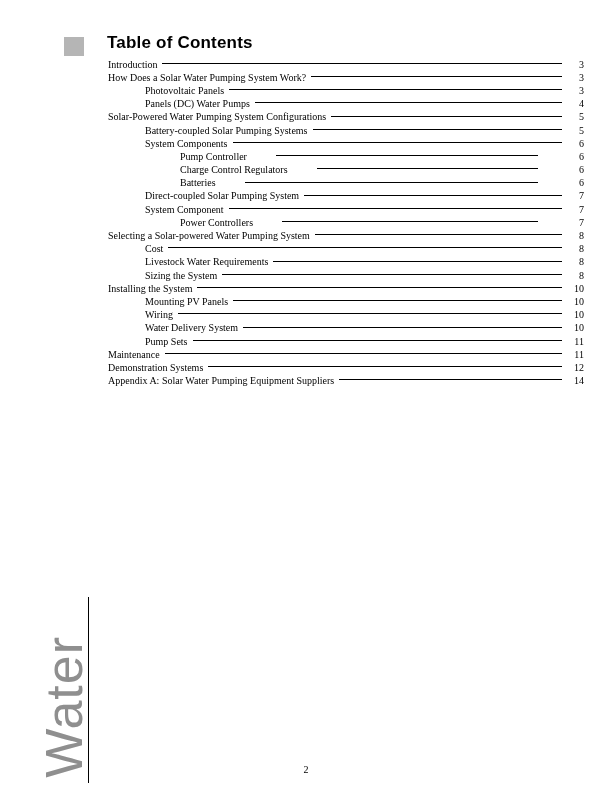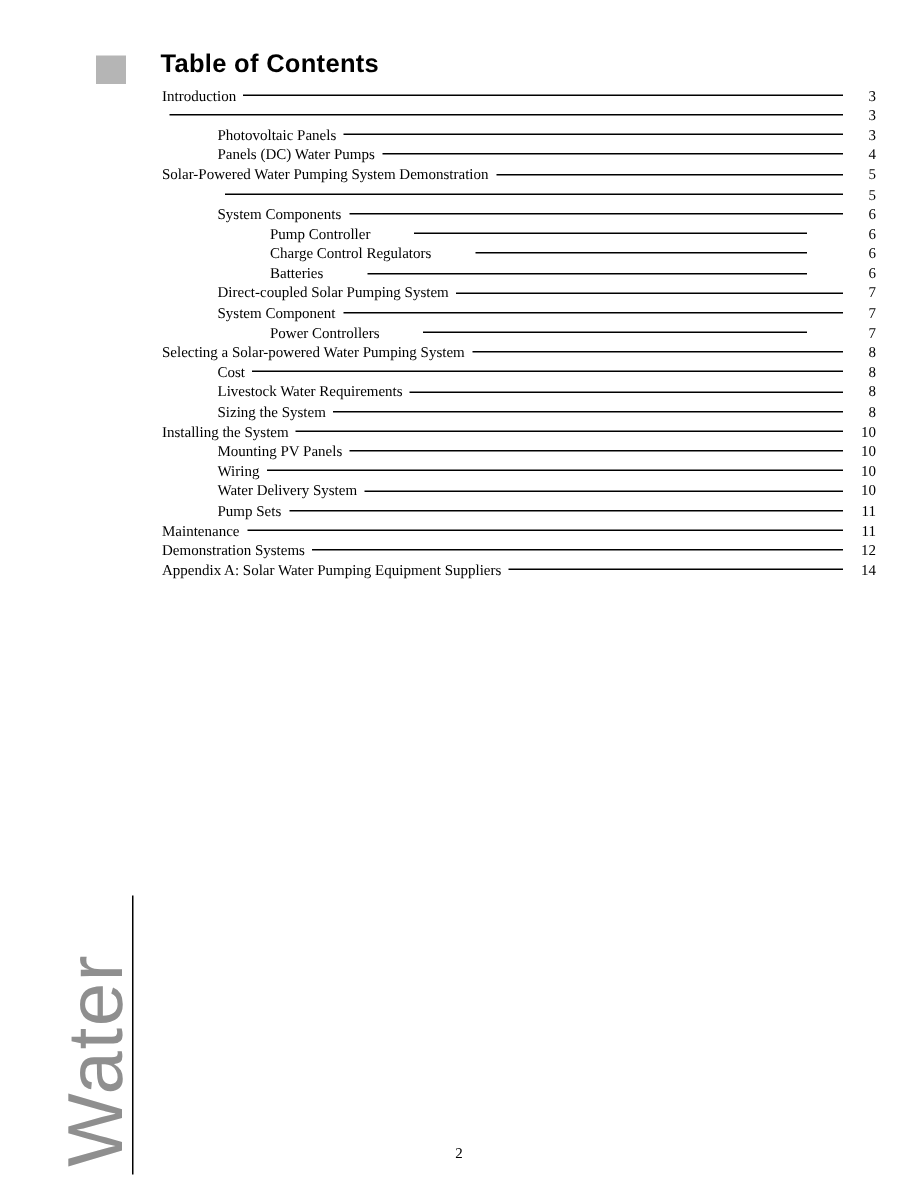--- a/index.html
+++ b/index.html
@@ -77,39 +77,41 @@
 
   <h1 class="title">Table of Contents</h1>
 
   <div class="toc">
       <div class="toc-row lvl0">
         <span class="toc-label">Introduction</span>
         <span class="toc-leader"></span>
         <span class="toc-page">3</span>
       </div>
       <div class="toc-row lvl0">
+        <span class="toc-label">How Does a Solar Water Pumping System Work?</span>
         <span class="toc-leader"></span>
         <span class="toc-page">3</span>
       </div>
       <div class="toc-row lvl1">
         <span class="toc-label">Photovoltaic Panels</span>
         <span class="toc-leader"></span>
         <span class="toc-page">3</span>
       </div>
       <div class="toc-row lvl1">
         <span class="toc-label">Panels (DC) Water Pumps</span>
         <span class="toc-leader"></span>
         <span class="toc-page">4</span>
       </div>
       <div class="toc-row lvl0">
-        <span class="toc-label">Solar-Powered Water Pumping System Demonstration</span>
+        <span class="toc-label">Solar-Powered Water Pumping System Configurations</span>
         <span class="toc-leader"></span>
         <span class="toc-page">5</span>
       </div>
       <div class="toc-row lvl1">
+        <span class="toc-label">Battery-coupled Solar Pumping Systems</span>
         <span class="toc-leader"></span>
         <span class="toc-page">5</span>
       </div>
       <div class="toc-row lvl1">
         <span class="toc-label">System Components</span>
         <span class="toc-leader"></span>
         <span class="toc-page">6</span>
       </div>
       <div class="toc-row lvl2">
         <span class="toc-label">Pump Controller</span>

